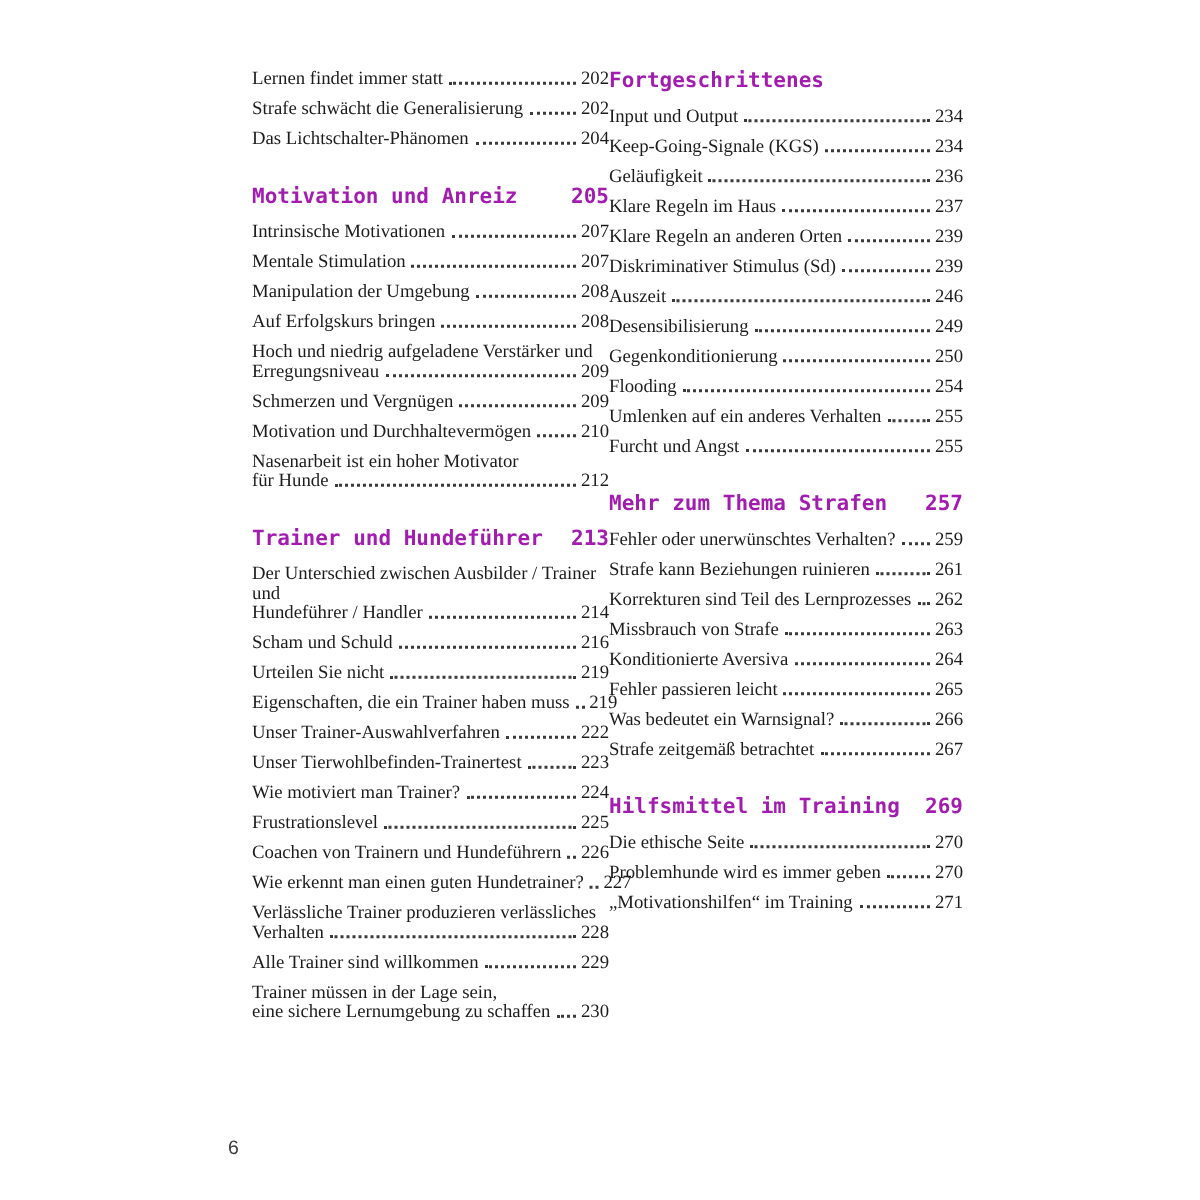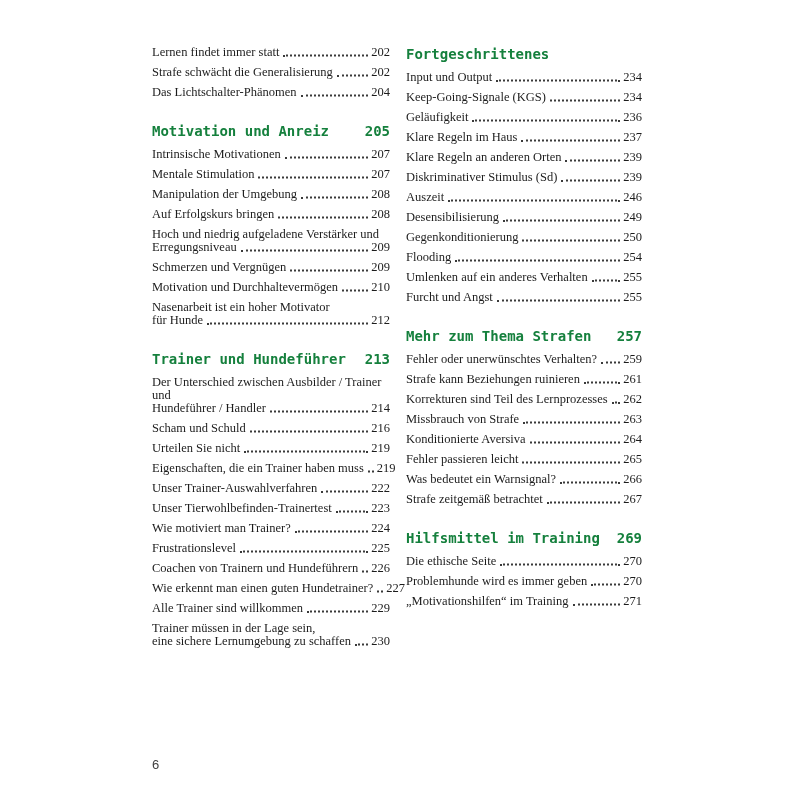--- a/index.html
+++ b/index.html
@@ -13,29 +13,29 @@
     height: 800px;
     background: #ffffff;
     overflow: hidden;
     font-family: "Liberation Serif", "DejaVu Serif", serif;
     color: #1c1c1c;
   }
   .col {
     position: absolute;
     top: 46px;
   }
-  .col-left  { left: 152px; width: 238px; }
+  .col-left  { left: 168px; width: 238px; }
   .col-right { left: 406px; width: 236px; }
 
   
   .heading {
     font-family: "DejaVu Sans Mono", monospace;
     font-weight: bold;
     font-size: 14px;
-    color: #15803d;
+    color: #a21caf;
     margin: 24px 0 8px 0;
   }
   .col > .heading:first-child { margin-top: 0; }
   .heading-line {
     display: flex;
     justify-content: space-between;
     align-items: baseline;
     line-height: 17px;
   }
   .h-page { white-space: nowrap; }
@@ -228,20 +228,28 @@
         </div>
       </div>
       <div class="entry">
         <div class="entry-line last">
           <span class="e-text">Wie erkennt man einen guten Hundetrainer?</span>
           <span class="leader"></span>
           <span class="e-page">227</span>
         </div>
       </div>
       <div class="entry">
+        <div class="entry-line">Verlässliche Trainer produzieren verlässliches</div>
+        <div class="entry-line last">
+          <span class="e-text">Verhalten</span>
+          <span class="leader"></span>
+          <span class="e-page">228</span>
+        </div>
+      </div>
+      <div class="entry">
         <div class="entry-line last">
           <span class="e-text">Alle Trainer sind willkommen</span>
           <span class="leader"></span>
           <span class="e-page">229</span>
         </div>
       </div>
       <div class="entry">
         <div class="entry-line">Trainer müssen in der Lage sein,</div>
         <div class="entry-line last">
           <span class="e-text">eine sichere Lernumgebung zu schaffen</span>

